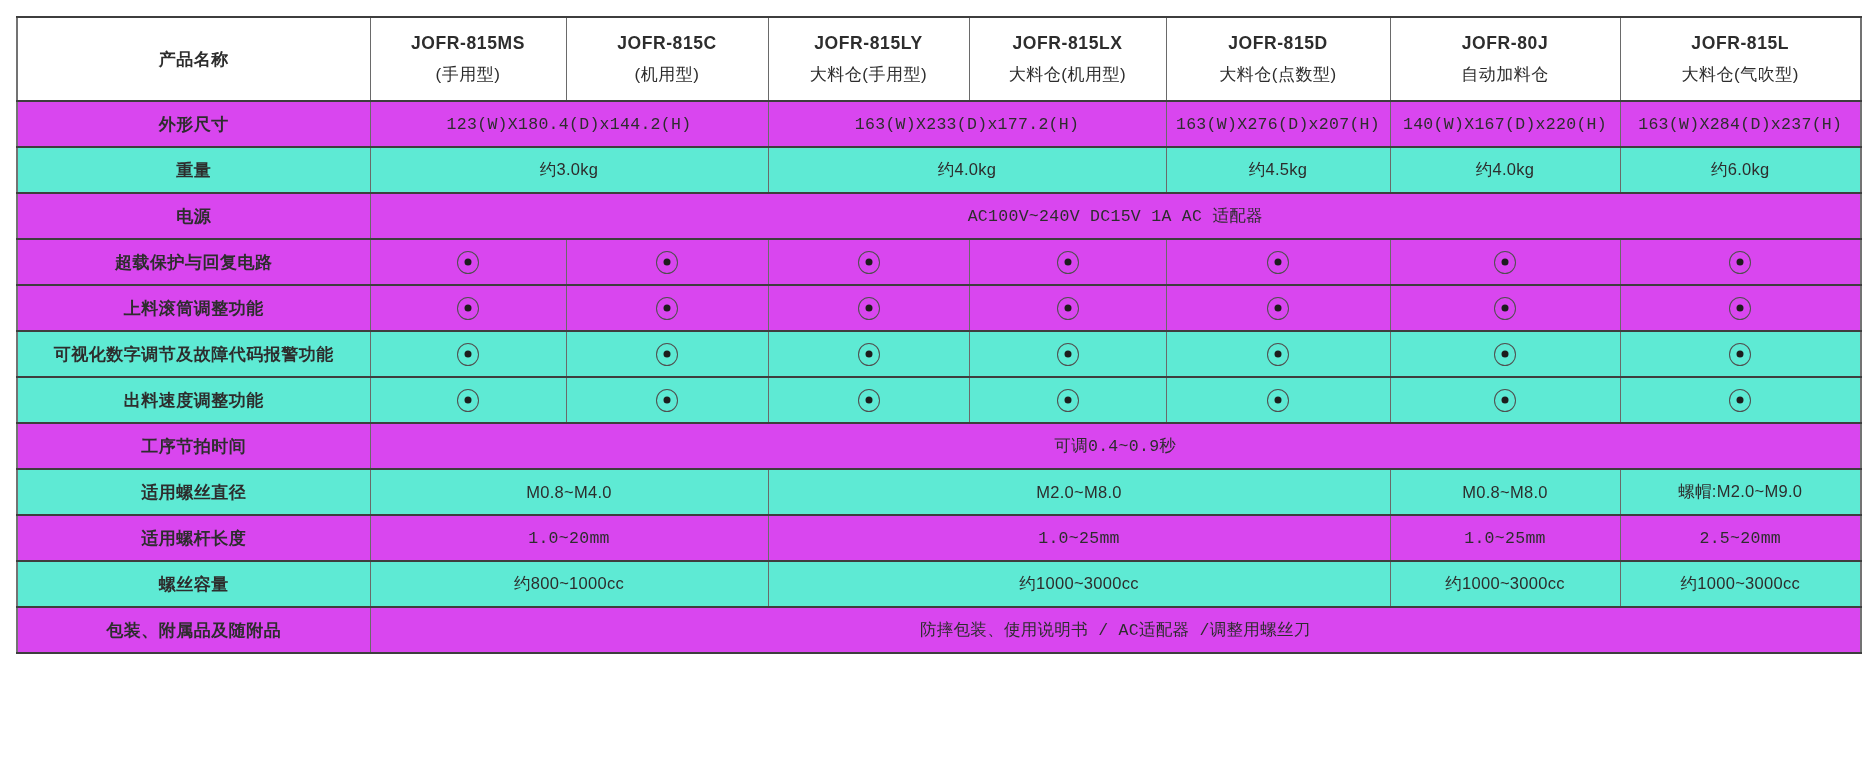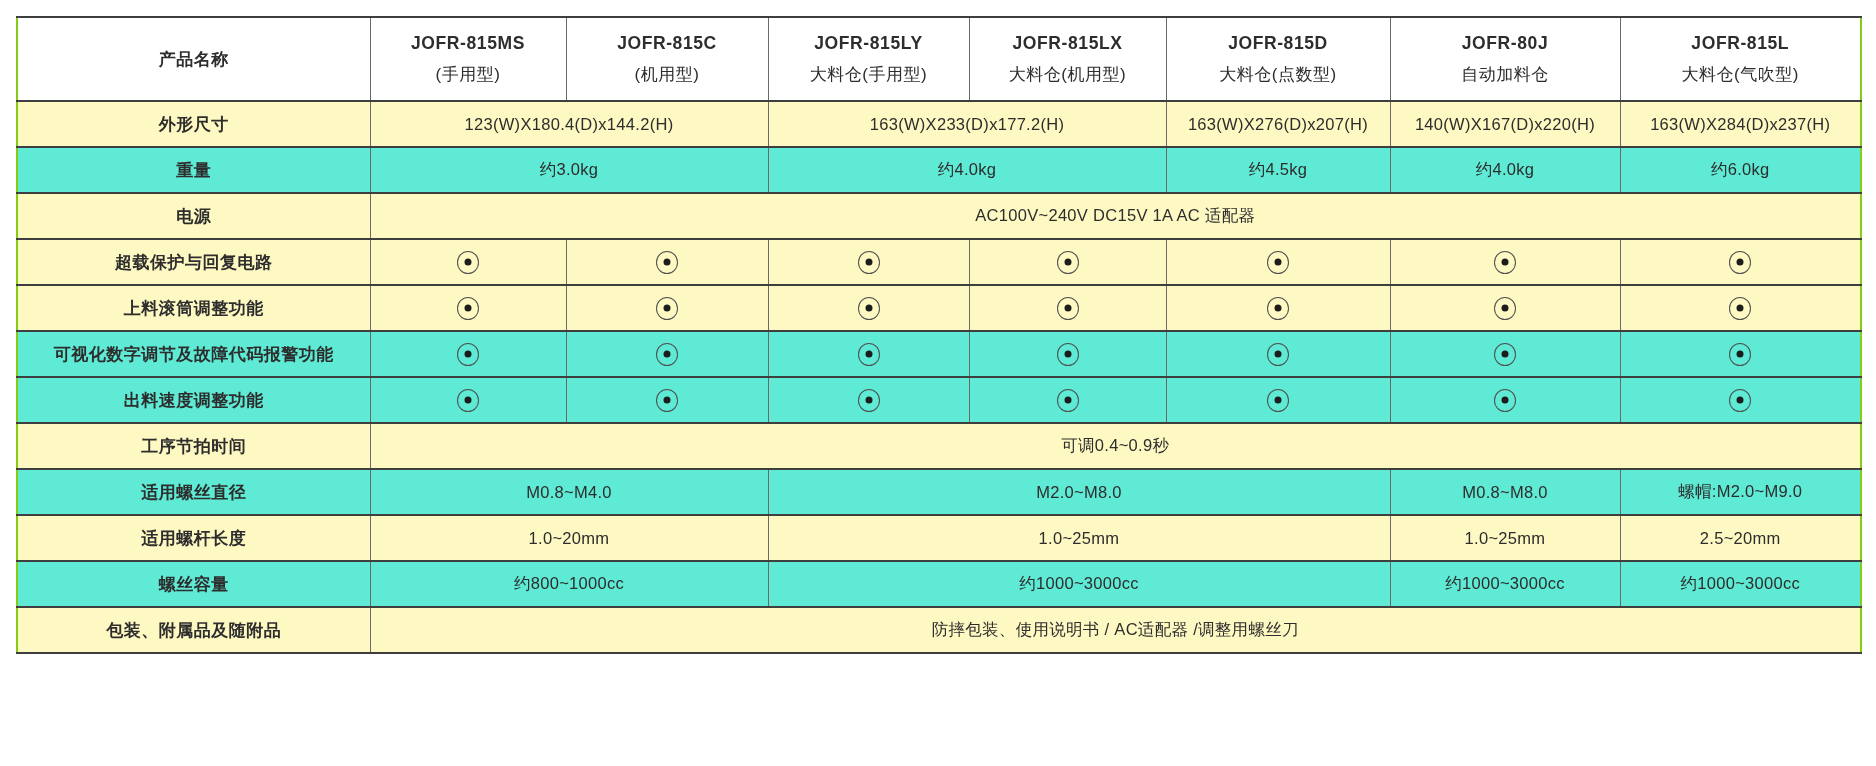--- a/index.html
+++ b/index.html
@@ -14,37 +14,37 @@
     height: 766px;
     background: #ffffff;
     box-sizing: border-box;
     padding-top: 16px;
   }
   table.spec {
     border-collapse: collapse;
     table-layout: fixed;
     width: 1844px;
     margin-left: 16px;
-    border: 2px solid #84cc16;
+    border: 2px solid #737373;
   }
   table.spec th, table.spec td {
     border-left: 1px solid #6a6a6a;
     border-right: 1px solid #6a6a6a;
     border-top: 2px solid #3e3e3e;
     border-bottom: 2px solid #3e3e3e;
     text-align: center;
     vertical-align: middle;
     padding: 0 6px;
     box-sizing: border-box;
     overflow: hidden;
     white-space: nowrap;
   }
   thead tr { height: 84px; }
   tbody tr { height: 46px; }
-  tbody tr.gray { background: #fef9c3; }
+  tbody tr.gray { background: #d946ef; font-family: Liberation Mono, monospace; }
   tbody tr.white { background: #5eead4; }
   th.corner, tbody th.row-label {
     font-size: 17px;
     font-weight: 600;
     letter-spacing: 0.5px;
     background: inherit;
   }
   thead th { background: #ffffff; font-weight: 600; }
   .model-name {
     font-size: 17.5px;

